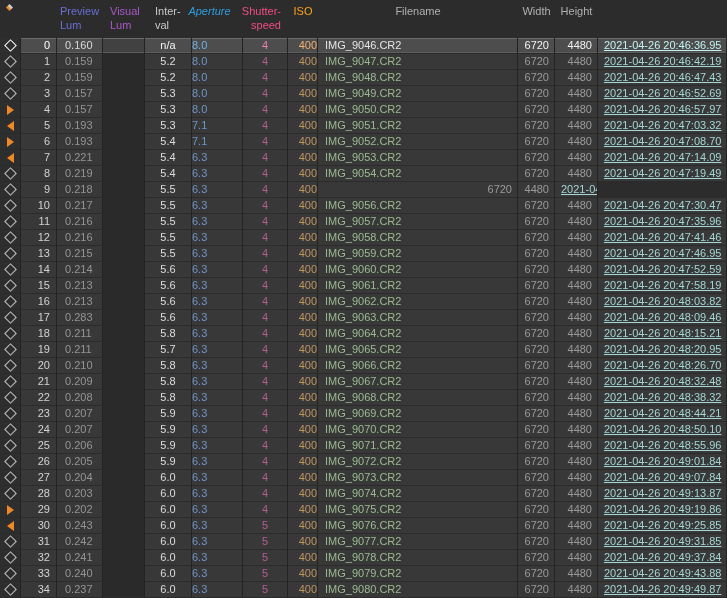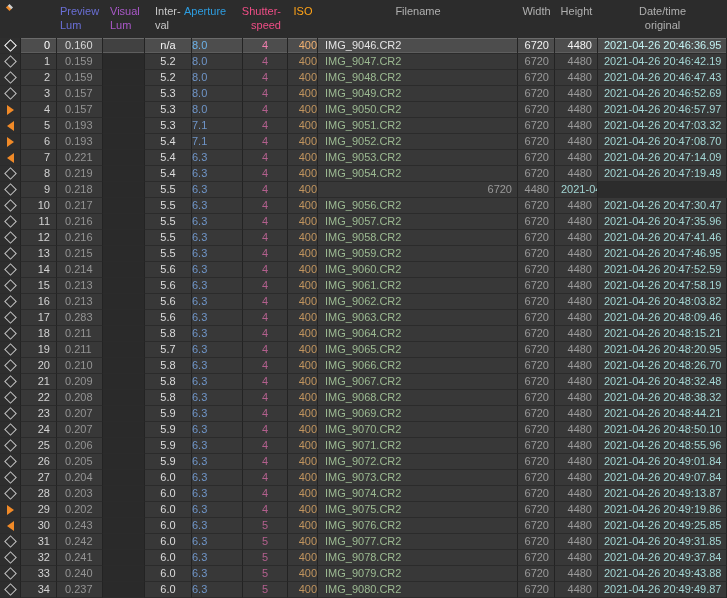--- a/index.html
+++ b/index.html
@@ -13,21 +13,21 @@
     grid-template-columns:21px 36px 46px 42px 47px 51px 45px 30px 200px 37px 43px 129px;
   }
   .hdr-row{height:38px;background:#2c2c2c;}
   .hdr-cell{padding-top:4px;line-height:14px;white-space:nowrap;overflow:visible;}
   .hdr-cell span{display:block;}
   .h-keyframe{padding-top:5px;padding-left:7px;}
   .h-index{}
   .h-preview span{padding-left:3px;}
   .h-visual span{padding-left:7px;}
   .h-interval span{padding-left:10px;}
-  .h-aperture span{position:relative;left:-8px;text-align:left;}
+  .h-aperture span{position:relative;left:-8px;text-align:center;font-style:italic;}
   .h-shutter span{position:relative;left:-7px;text-align:right;}
   .h-iso,.h-filename,.h-width,.h-height,.h-datetime{text-align:center;}
   .hdr-diamond{
     width:5px;height:5px;display:inline-block;transform:rotate(45deg);
     background:linear-gradient(180deg,#cfcfcf 45%,#f08a28 55%);
   }
   .data-row{height:16px;}
   .cell{
     box-sizing:border-box;height:16px;line-height:15px;background:#383838;
     border-right:1px solid #232323;border-bottom:1px solid #2b2b2b;
@@ -36,21 +36,21 @@
   .c-keyframe{background:#2e2e2e;display:flex;align-items:center;justify-content:center;}
   .c-index{text-align:right;padding-right:6px;color:#d2d2d2;}
   .c-preview{padding-left:8px;color:#949494;}
   .c-visual{background:#2a2a2a;}
   .c-interval{text-align:center;color:#dcdcdc;}
   .c-aperture{text-align:left;color:#6f95c8;}
   .c-shutter{text-align:center;color:#b3608e;}
   .c-iso{text-align:right;color:#c0945e;}
   .c-filename{padding-left:7px;color:#9cba92;}
   .c-width,.c-height{text-align:right;padding-right:5px;color:#9a9a9a;}
-  .c-datetime{padding-left:6px;color:#a3d6d4;}
+  .c-datetime{padding-left:6px;color:#a3d6d4;text-decoration:underline;}
   
   .sel .cell{background:#4d4d4d;box-shadow:inset 0 1px 0 #6b6b6b, inset 0 -1px 0 #5e5e5e;}
   .sel .c-keyframe{background:#2e2e2e;box-shadow:none;}
   .sel .c-visual{background:#414141;}
   .sel .c-index{color:#ffffff;}
   .sel .c-preview{color:#d8d8d8;}
   .sel .c-interval{color:#f2f2f2;}
   .sel .c-aperture{color:#6cb2e8;}
   .sel .c-shutter{color:#f07fae;}
   .sel .c-iso{color:#f0b070;}
@@ -96,24 +96,20 @@
       </div>
       <div class="hdr-cell h-filename">
         <span style="color: rgb(176, 176, 176);">Filename</span>
       </div>
       <div class="hdr-cell h-width">
         <span style="color: rgb(176, 176, 176);">Width</span>
       </div>
       <div class="hdr-cell h-height">
         <span style="color: rgb(176, 176, 176);">Height</span>
       </div>
-      <div class="hdr-cell h-datetime">
-        <span style="color: rgb(176, 176, 176);">Date/time</span>
-        <span style="color: rgb(176, 176, 176);">original</span>
-      </div>
     </div>
   <div id="rows-container">
       <div class="data-row sel">
         <div class="cell c-keyframe">
           <span class="diamond"></span>
         </div>
         <div class="cell c-index">0</div>
         <div class="cell c-preview">0.160</div>
         <div class="cell c-visual"></div>
         <div class="cell c-interval">n/a</div>

